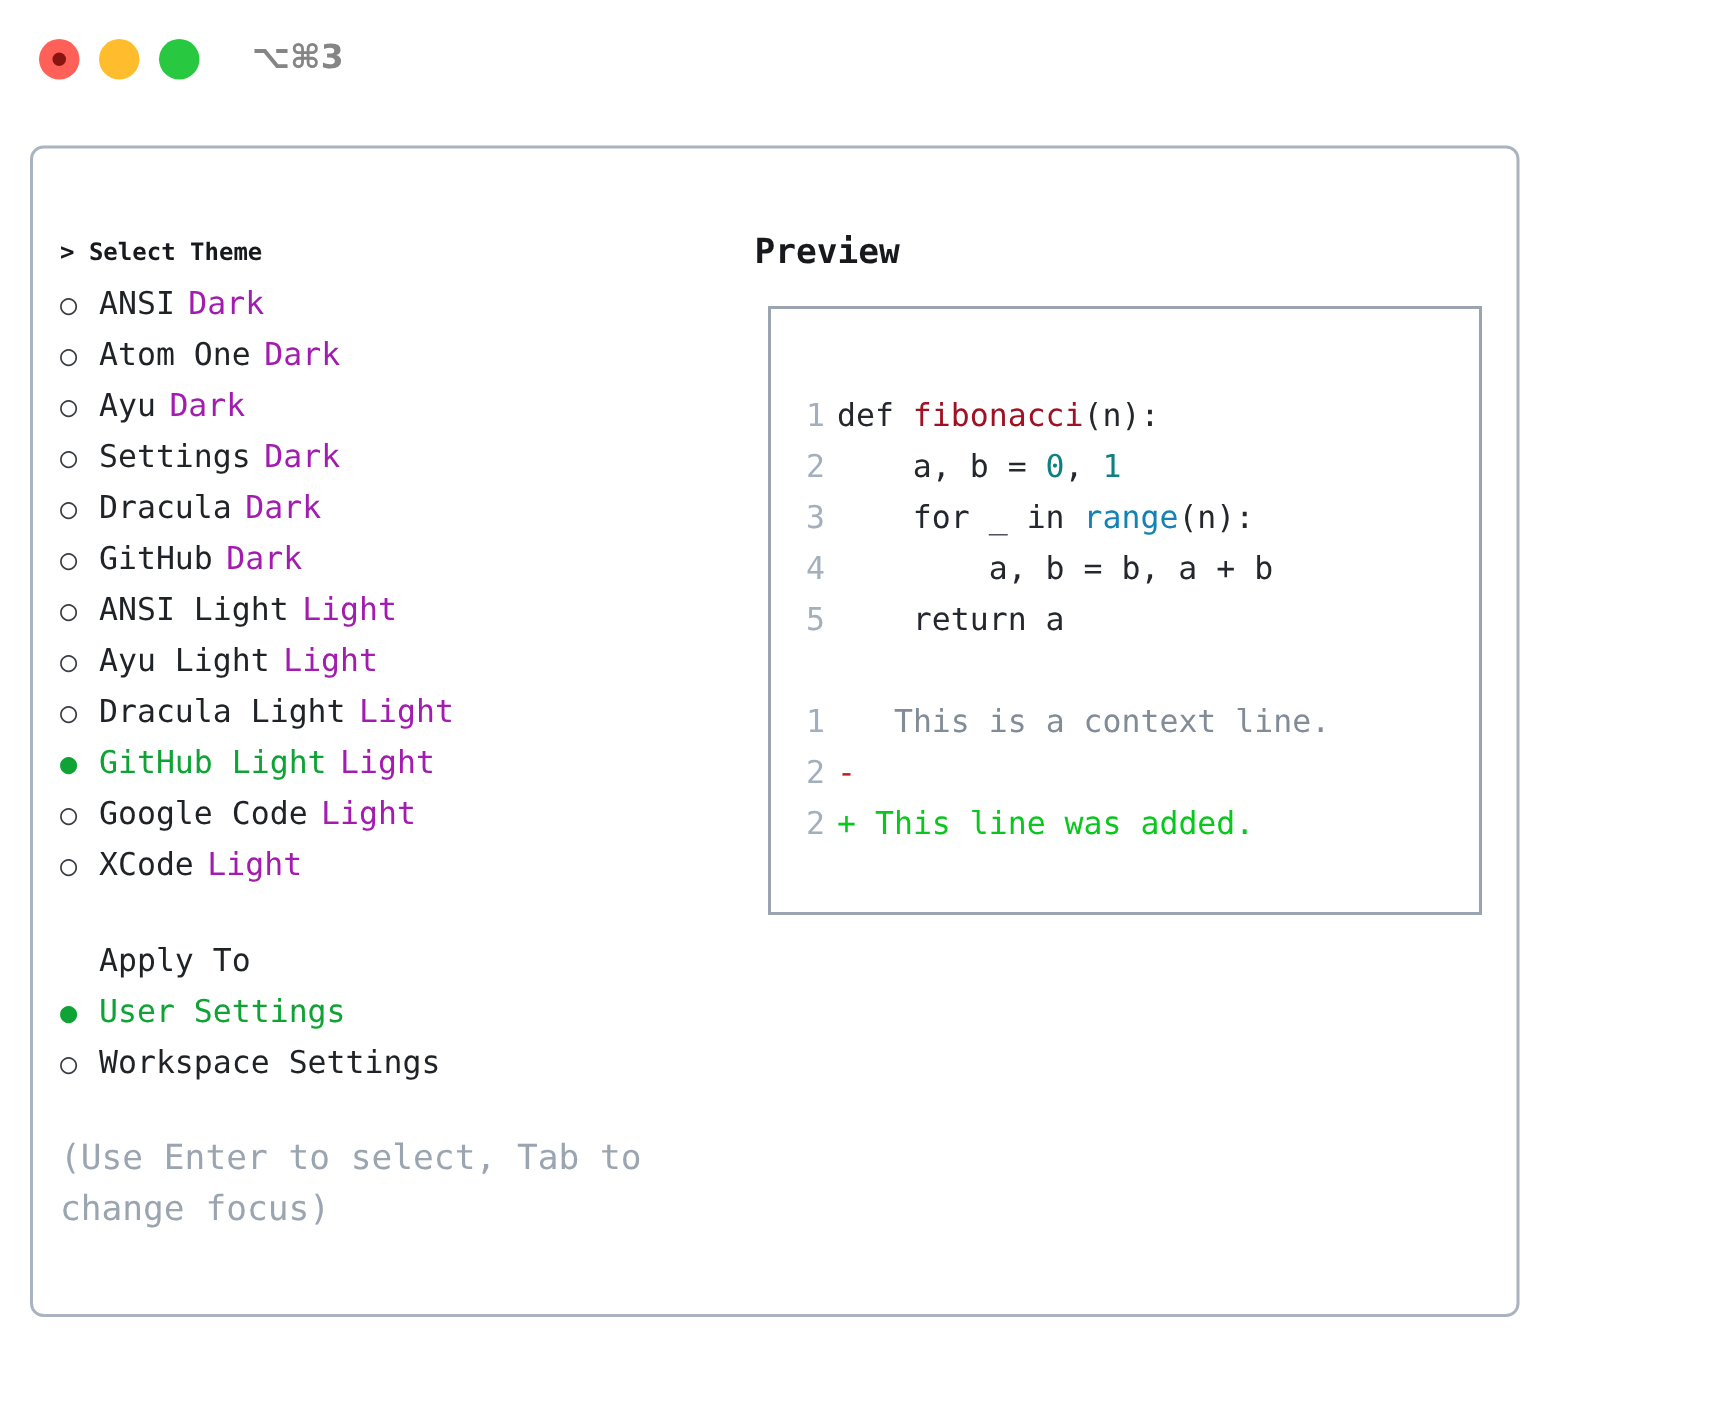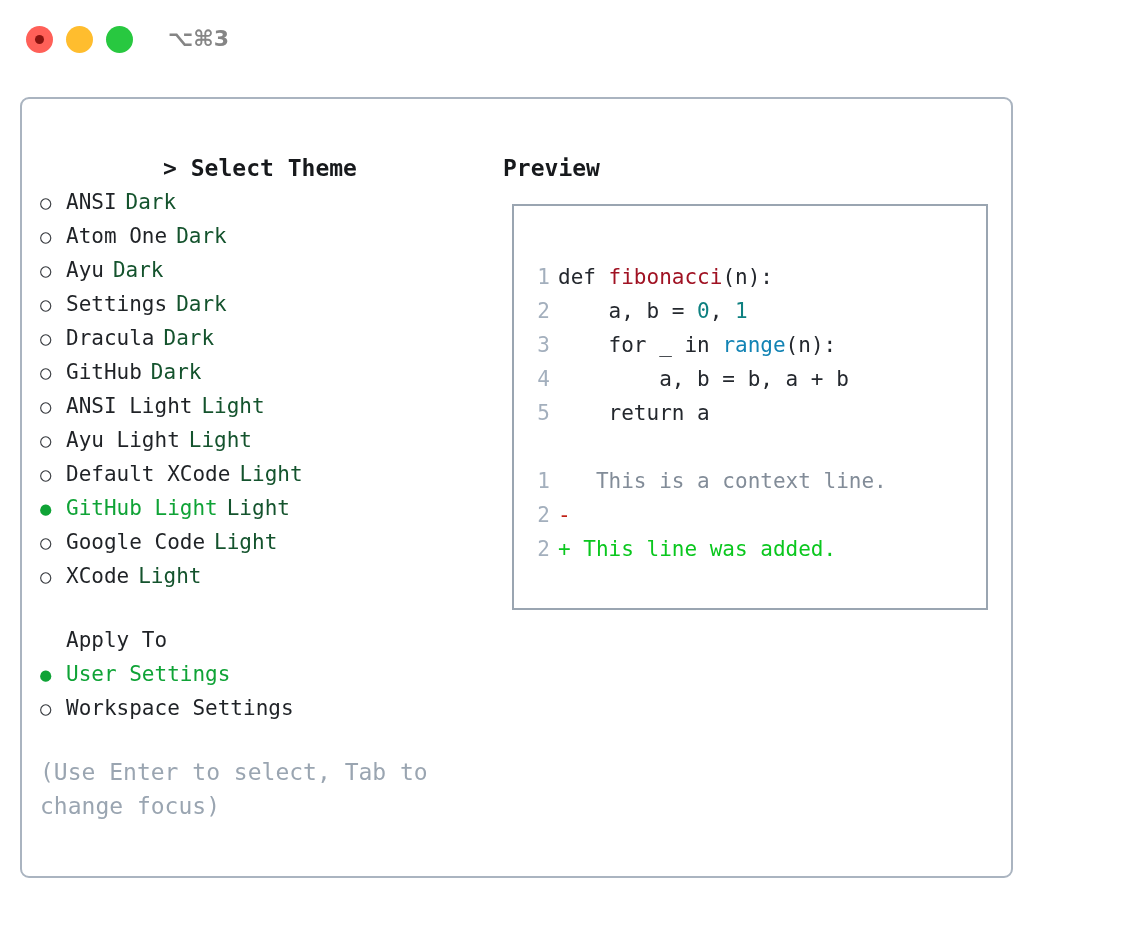--- a/index.html
+++ b/index.html
@@ -70,26 +70,25 @@
   }
 
   
   #left-col {
     position: absolute;
     left: 18px; top: 52px;
     width: 440px;
   }
 
   .section-title {
-    font-size: 23px;
+    font-size: 16px;
     font-weight: bold;
     color: #17191c;
     line-height: 34px;
     white-space: pre;
-    text-align: center;
   }
 
   .opt-row {
     display: flex;
     align-items: baseline;
     height: 34px;
     line-height: 34px;
     font-size: 21px;
     white-space: pre;
   }
@@ -104,21 +103,21 @@
   .opt-bullet.sel {
     color: #0fa336;
   }
   .opt-label {
     color: #1f2226;
   }
   .opt-label.sel {
     color: #0fa336;
   }
   .opt-kind {
-    color: #14532d;
+    color: #a21caf;
     margin-left: 9px;
   }
 
   .group-head {
     display: flex;
     align-items: flex-start;
     height: 34px;
     line-height: 34px;
     font-size: 21px;
     white-space: pre;
@@ -221,21 +220,21 @@
 
       <div id="theme-list">
           <div class="opt-row"><span class="opt-bullet">○</span><span class="opt-label">ANSI</span><span class="opt-kind">Dark</span></div>
           <div class="opt-row"><span class="opt-bullet">○</span><span class="opt-label">Atom One</span><span class="opt-kind">Dark</span></div>
           <div class="opt-row"><span class="opt-bullet">○</span><span class="opt-label">Ayu</span><span class="opt-kind">Dark</span></div>
           <div class="opt-row"><span class="opt-bullet">○</span><span class="opt-label">Settings</span><span class="opt-kind">Dark</span></div>
           <div class="opt-row"><span class="opt-bullet">○</span><span class="opt-label">Dracula</span><span class="opt-kind">Dark</span></div>
           <div class="opt-row"><span class="opt-bullet">○</span><span class="opt-label">GitHub</span><span class="opt-kind">Dark</span></div>
           <div class="opt-row"><span class="opt-bullet">○</span><span class="opt-label">ANSI Light</span><span class="opt-kind">Light</span></div>
           <div class="opt-row"><span class="opt-bullet">○</span><span class="opt-label">Ayu Light</span><span class="opt-kind">Light</span></div>
-          <div class="opt-row"><span class="opt-bullet">○</span><span class="opt-label">Default XCode</span><span class="opt-kind">Light</span></div>
+          <div class="opt-row"><span class="opt-bullet">○</span><span class="opt-label">Dracula Light</span><span class="opt-kind">Light</span></div>
           <div class="opt-row"><span class="opt-bullet sel">●</span><span class="opt-label sel">GitHub Light</span><span class="opt-kind">Light</span></div>
           <div class="opt-row"><span class="opt-bullet">○</span><span class="opt-label">Google Code</span><span class="opt-kind">Light</span></div>
           <div class="opt-row"><span class="opt-bullet">○</span><span class="opt-label">XCode</span><span class="opt-kind">Light</span></div>
         </div>
 
       <div class="gap-row"></div>
 
       <div class="group-head">
         <span class="spacer"></span>
         <span>Apply To</span>

